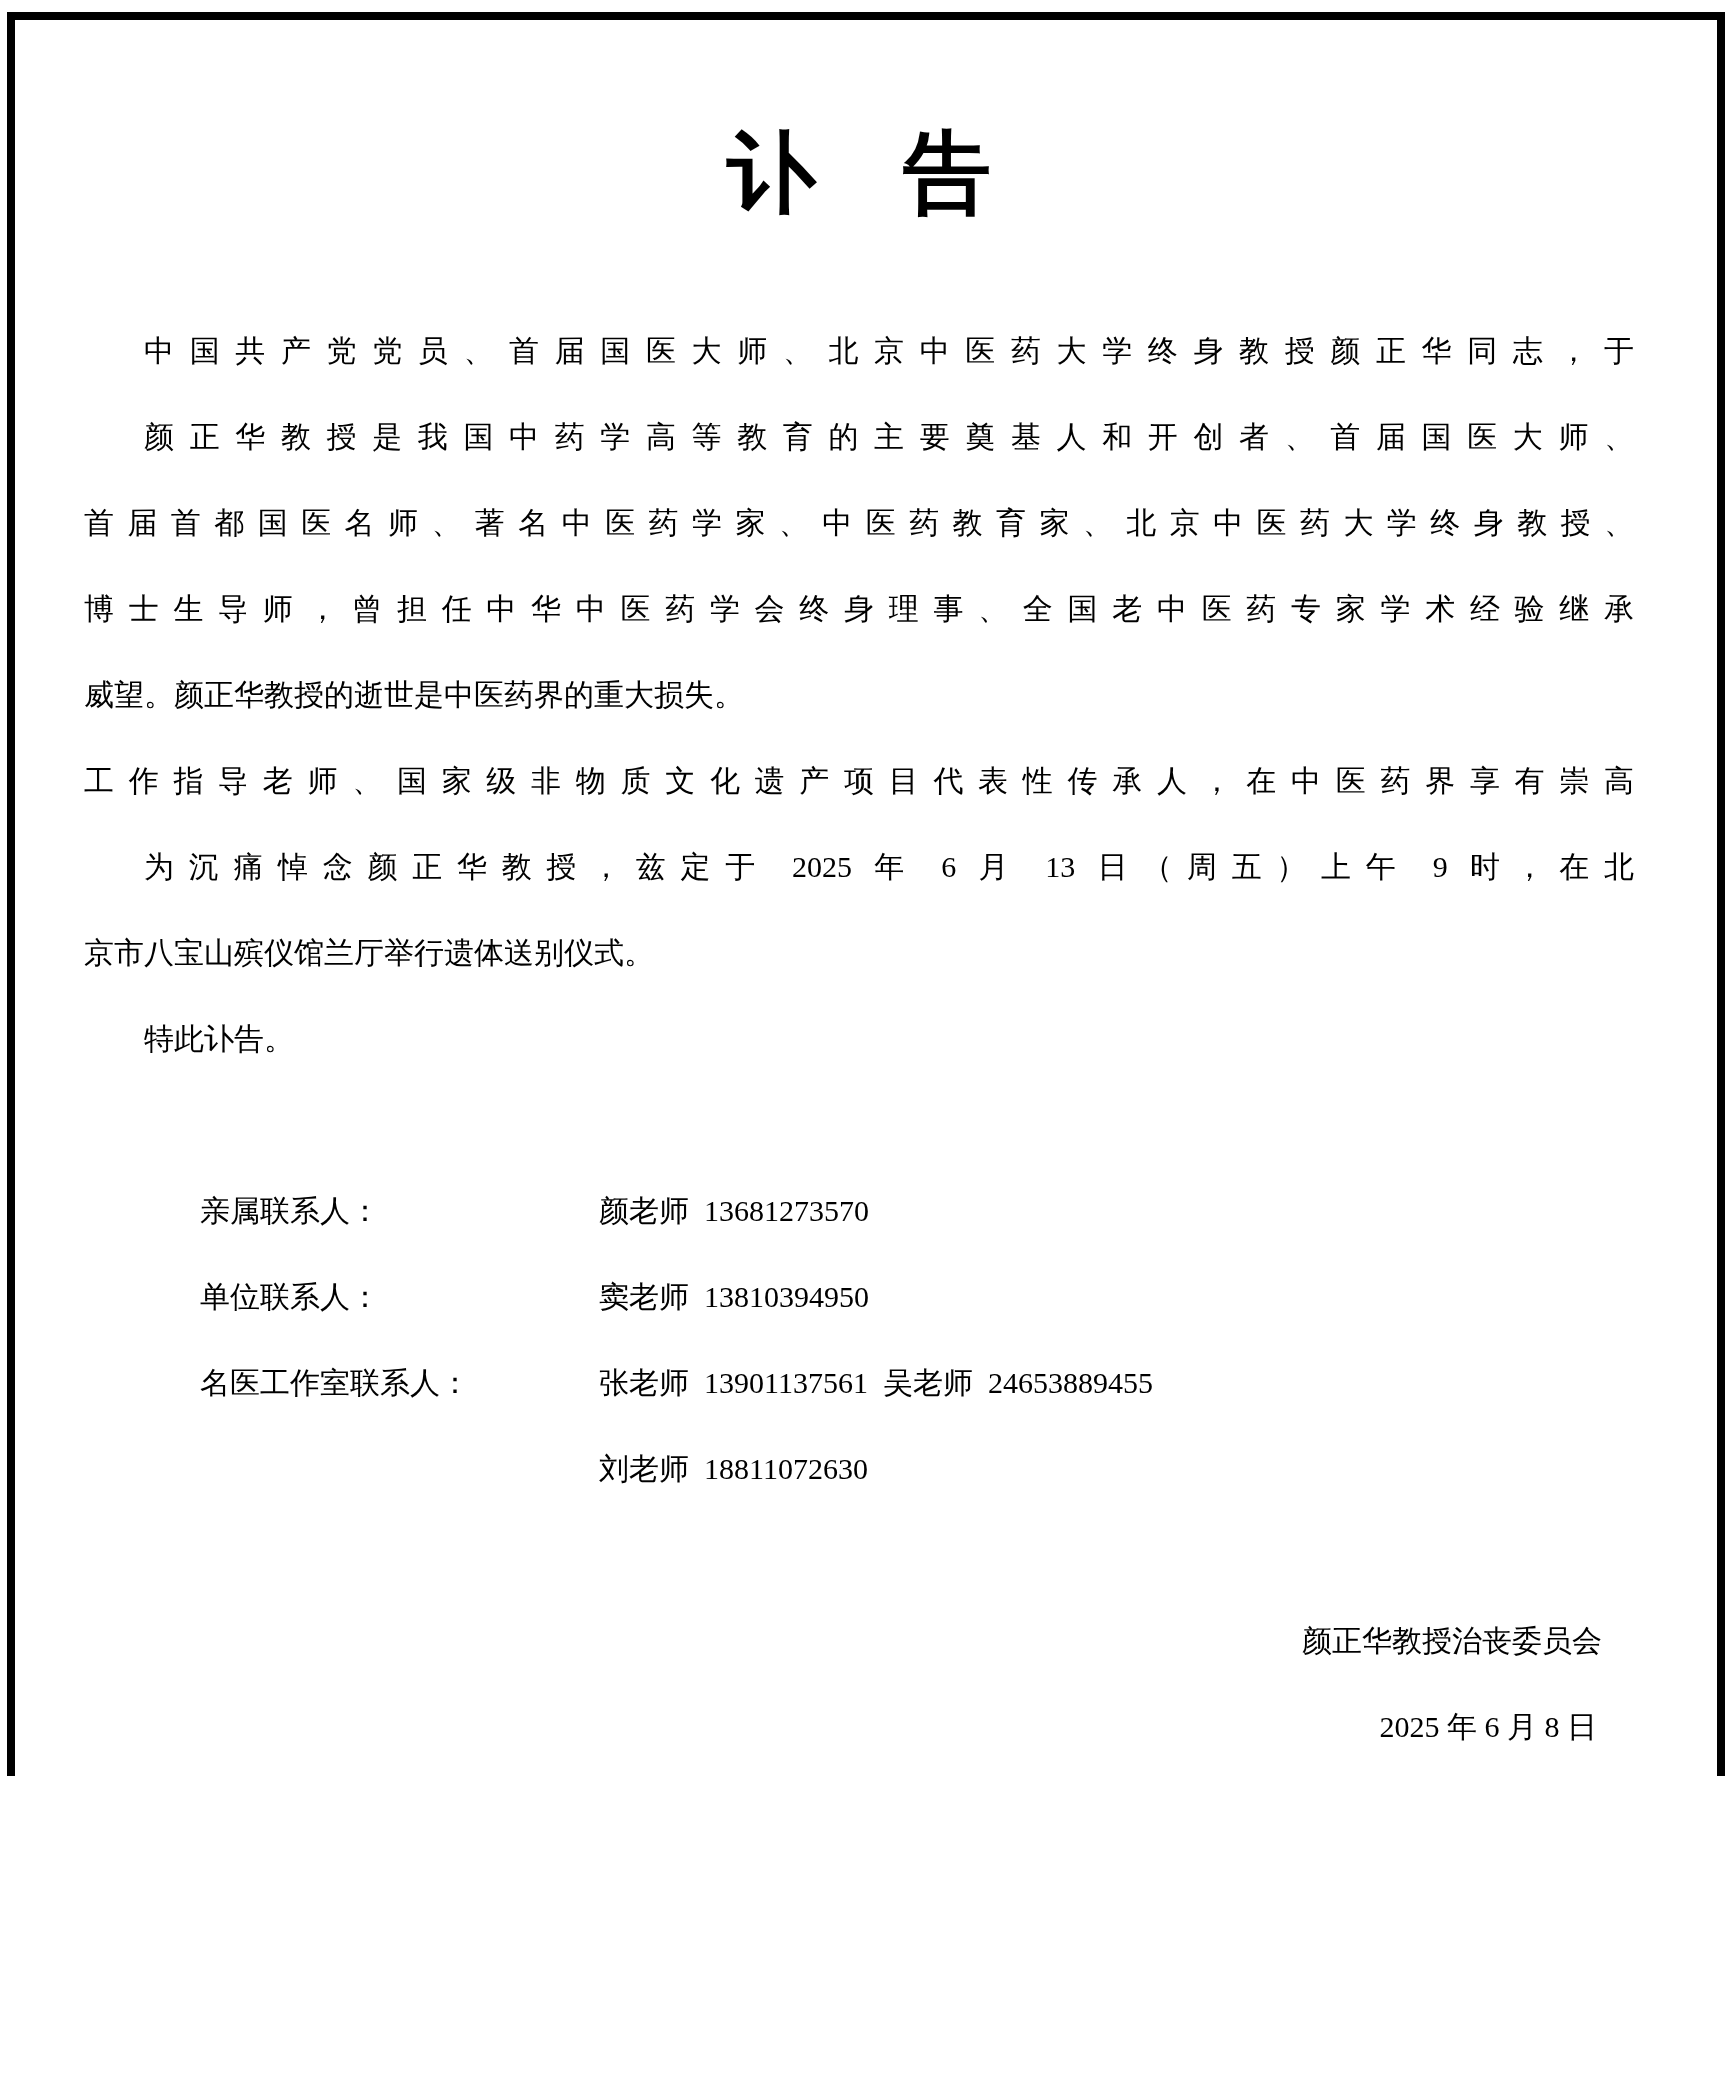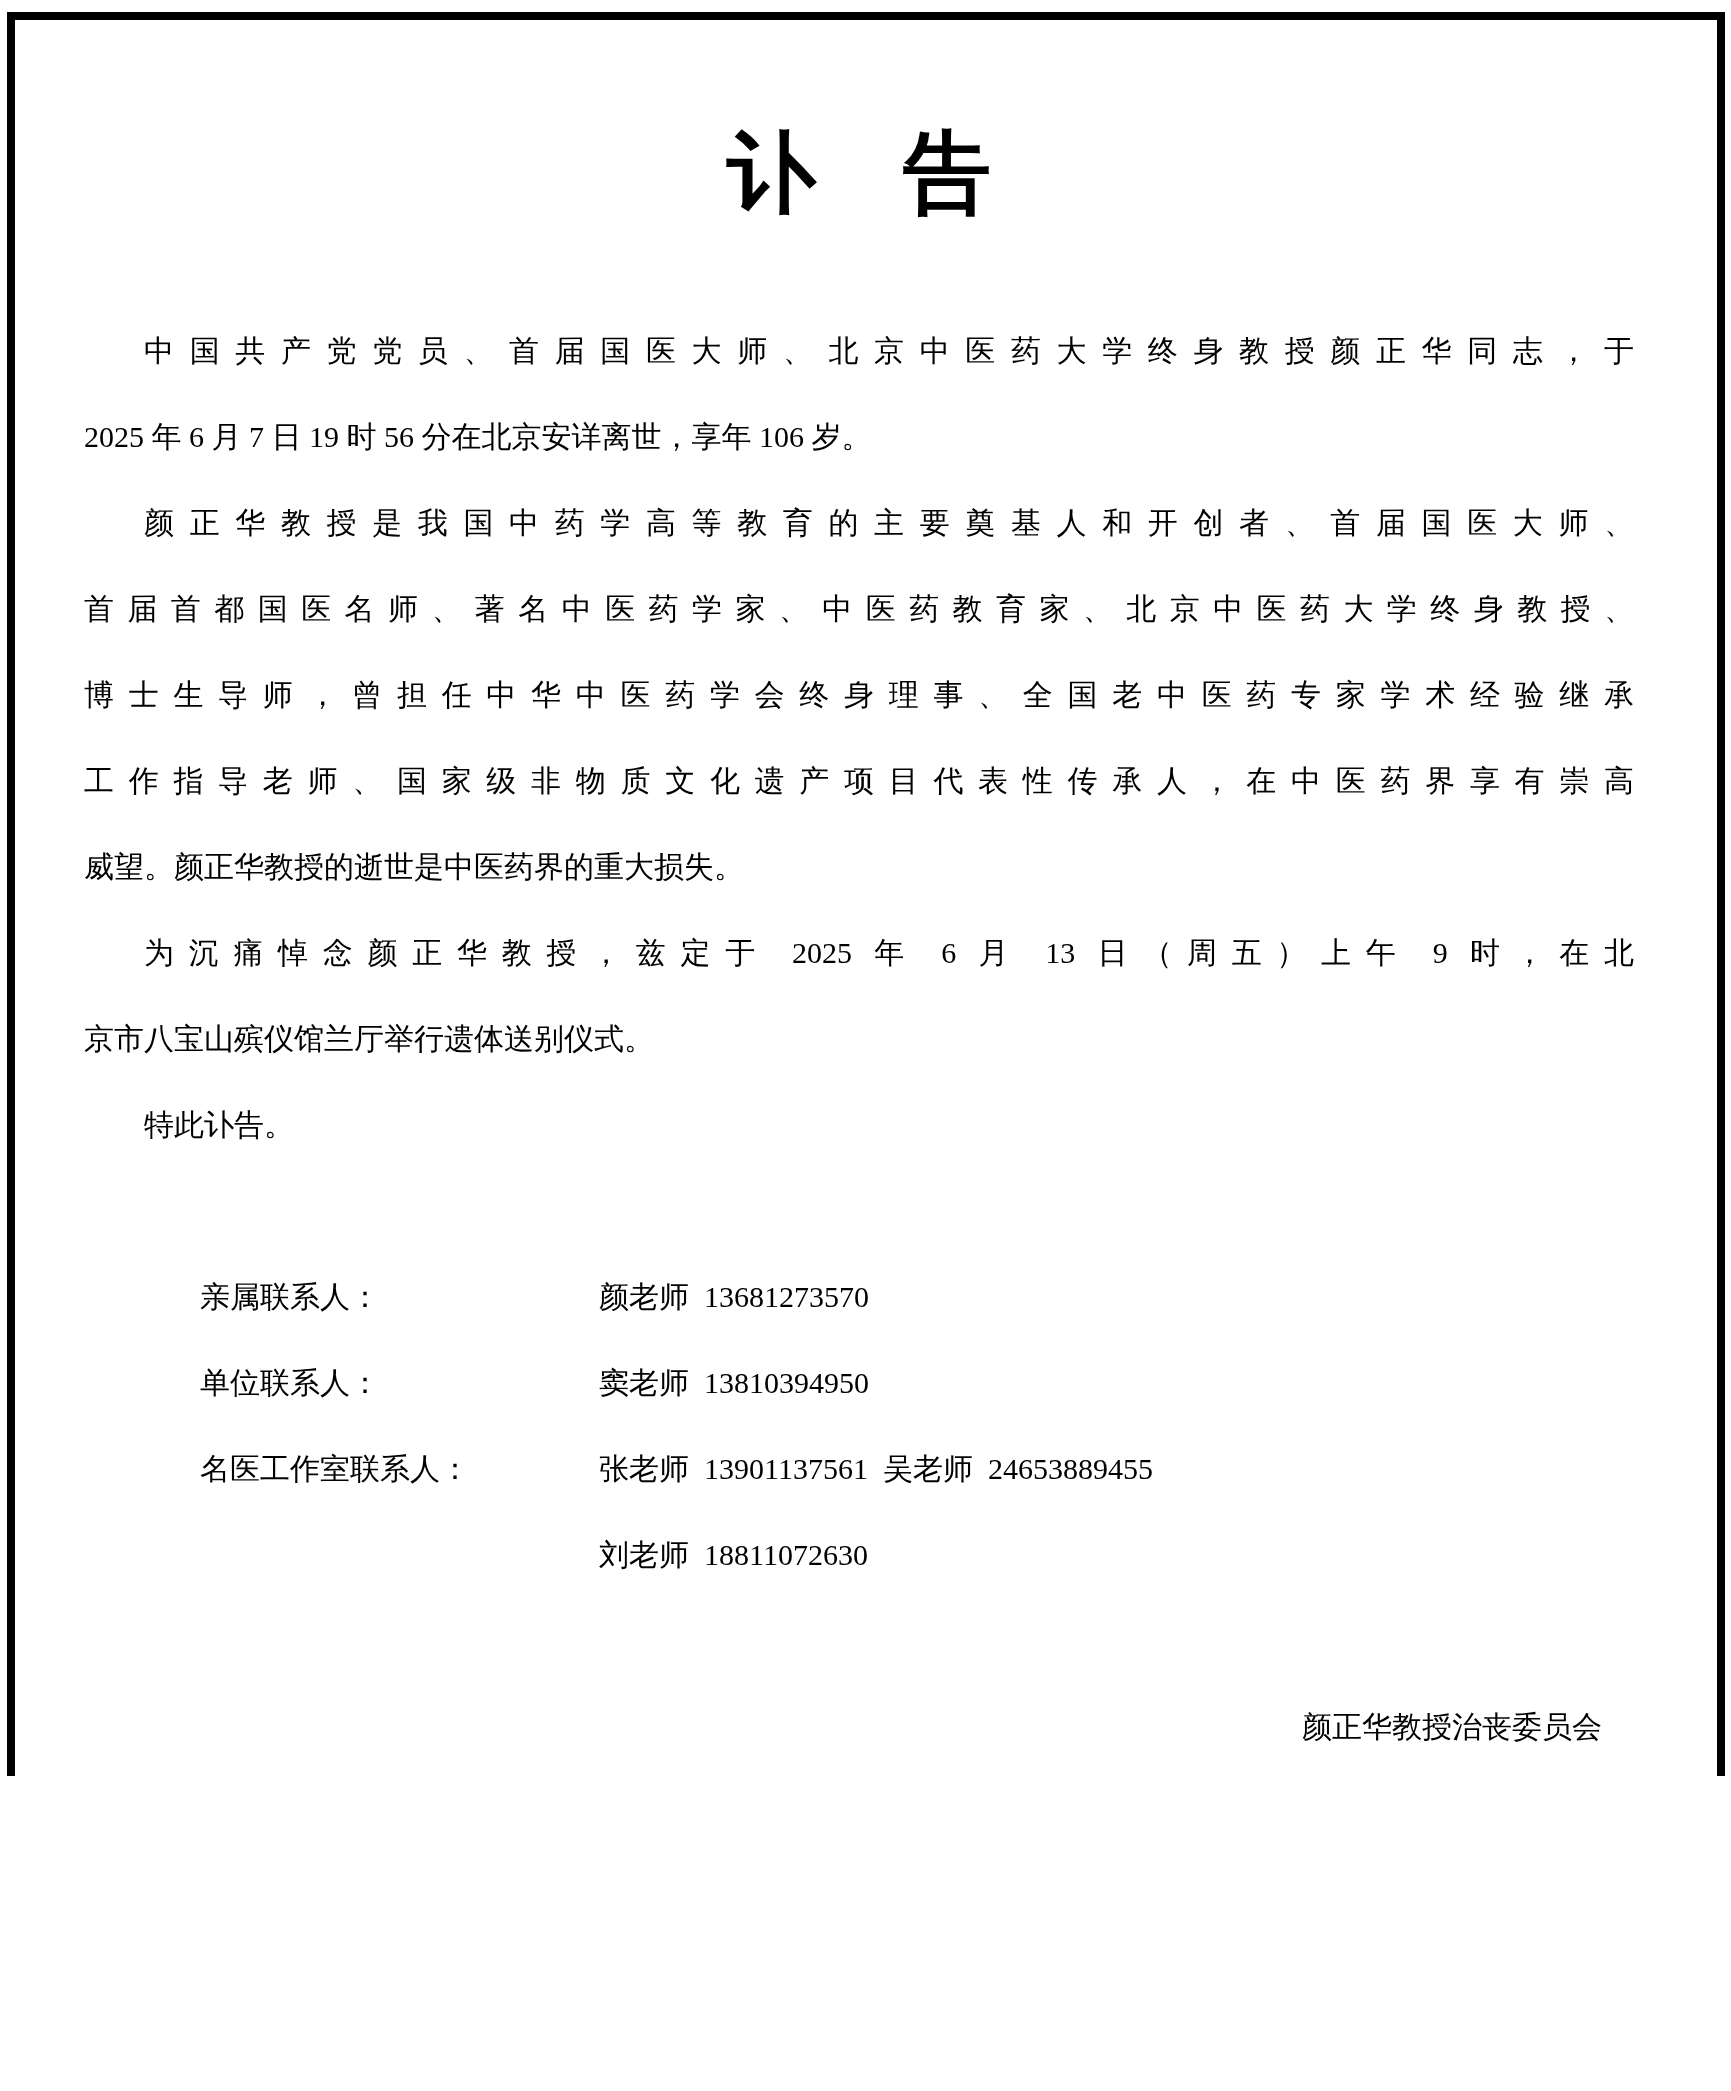--- a/index.html
+++ b/index.html
@@ -79,27 +79,26 @@
 
 <div class="page">
   <div class="frame">
     <div class="content">
 
       <h1 class="title">讣　告</h1>
 
       <div class="body-block">
 
         <p class="line ind jl">中国共产党党员、首届国医大师、北京中医药大学终身教授颜正华同志，于</p>
-        <p class="line">2025 年 6 月 7 日 19 时 56 分在北京安详离世，享年 106 岁。</p>
 
         <p class="line ind jl">颜正华教授是我国中药学高等教育的主要奠基人和开创者、首届国医大师、</p>
         <p class="line jl">首届首都国医名师、著名中医药学家、中医药教育家、北京中医药大学终身教授、</p>
         <p class="line jl">博士生导师，曾担任中华中医药学会终身理事、全国老中医药专家学术经验继承</p>
+        <p class="line">威望。颜正华教授的逝世是中医药界的重大损失。</p>
         <p class="line jl">工作指导老师、国家级非物质文化遗产项目代表性传承人，在中医药界享有崇高</p>
-        <p class="line">威望。颜正华教授的逝世是中医药界的重大损失。</p>
 
         <p class="line ind jl">为沉痛悼念颜正华教授，兹定于 2025 年 6 月 13 日（周五）上午 9 时，在北</p>
         <p class="line">京市八宝山殡仪馆兰厅举行遗体送别仪式。</p>
 
         <p class="line ind">特此讣告。</p>
 
         <div class="spacer-line"></div>
 
         <p class="line contact"><span class="contact-label">亲属联系人：</span><span>颜老师  13681273570</span></p>
 

